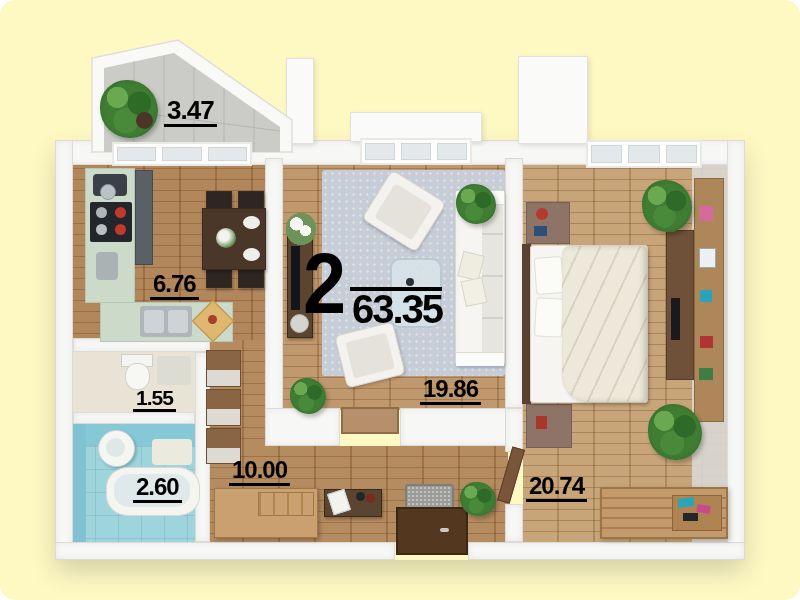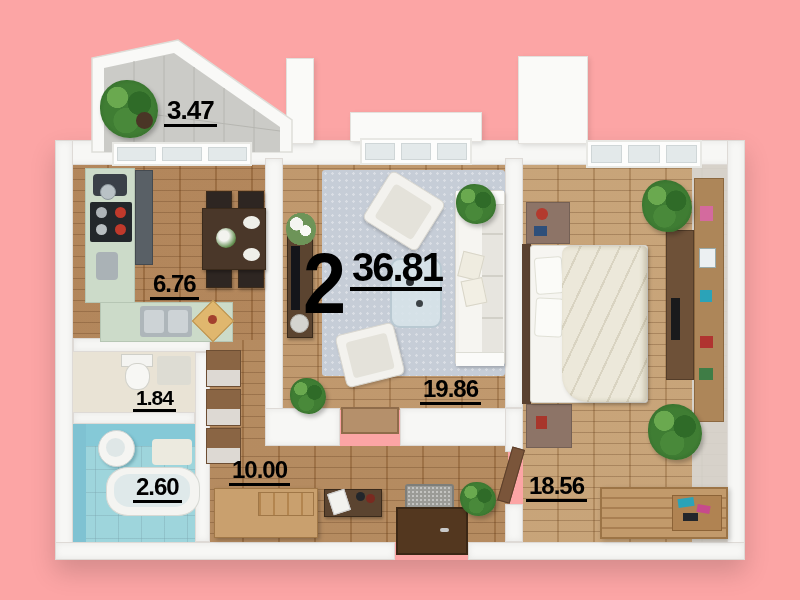--- a/index.html
+++ b/index.html
@@ -1,17 +1,17 @@
 <!DOCTYPE html>
 <html><head>
 <meta charset="utf-8">
 <style>
   html,body{margin:0;padding:0;background:#fff;}
-  #stage{position:relative;width:800px;height:600px;background:#fca5a5;overflow:hidden;
-         font-family:"Liberation Sans",sans-serif;}
+  #stage{position:relative;width:800px;height:600px;background:#fef9c3;overflow:hidden;
+         font-family:"Liberation Sans",sans-serif;border-radius:15px;}
   .abs{position:absolute;}
   
   .wall{position:absolute;background:#f7f7f5;border:1px solid #dedad6;box-sizing:border-box;
         box-shadow:inset 0 0 6px rgba(0,0,0,.07);}
   .block{position:absolute;background:#fafaf8;border:1px solid #e3e1dd;box-sizing:border-box;
          box-shadow:2px 2px 5px rgba(0,0,0,.10);}
   
   .wood{position:absolute;
     background-image:
       repeating-linear-gradient(180deg, rgba(0,0,0,0) 0 10px, rgba(88,52,22,.28) 10px 11px),
@@ -224,23 +224,23 @@
   <div class="abs" style="left:600px;top:487px;width:128px;height:52px;background:#c29a6b;border:2px solid #9c7446;box-sizing:border-box;
               background-image:repeating-linear-gradient(180deg,rgba(0,0,0,0) 0 8px,#a97f52 8px 10px);box-shadow:2px 2px 5px rgba(0,0,0,.2);"></div>
   <div class="abs" style="left:672px;top:495px;width:50px;height:36px;background:#b08352;border:1px solid #8c6337;box-sizing:border-box;"></div>
   <div class="abs" style="left:678px;top:498px;width:16px;height:9px;background:#2ba3b8;transform:rotate(-8deg);"></div>
   <div class="abs" style="left:697px;top:505px;width:13px;height:8px;background:#c74a8c;transform:rotate(10deg);"></div>
   <div class="abs" style="left:683px;top:513px;width:15px;height:8px;background:#23262b;"></div>
   <div class="abs" style="left:512px;top:450px;width:11px;height:54px;background:#7a553a;border:1px solid #5c3f2a;transform:rotate(16deg);transform-origin:top right;"></div>
 
   <div class="lbl" style="left:164px;top:97px;font-size:26px;">3.47</div>
   <div class="lbl" style="left:150px;top:272px;">6.76</div>
-  <div class="lbl" style="left:133px;top:387px;font-size:21px;">1.84</div>
+  <div class="lbl" style="left:133px;top:387px;font-size:21px;">1.55</div>
   <div class="lbl" style="left:133px;top:475px;">2.60</div>
   <div class="lbl" style="left:229px;top:458px;">10.00</div>
   <div class="lbl" style="left:420px;top:377px;">19.86</div>
-  <div class="lbl" style="left:526px;top:474px;">18.56</div>
+  <div class="lbl" style="left:526px;top:474px;">20.74</div>
 
   <div class="center2" style="left:303px;top:240px;font-size:86px;line-height:86px;transform:scaleX(.9);transform-origin:left;">2</div>
-  <div class="center2" style="left:352px;top:248px;font-size:40px;line-height:38px;letter-spacing:-2px;">36.81</div>
   <div class="abs" style="left:350px;top:287px;width:92px;height:4px;background:#000;"></div>
+  <div class="center2" style="left:352px;top:290px;font-size:40px;line-height:38px;letter-spacing:-2px;">63.35</div>
 
 </div>
 
 </body></html>

